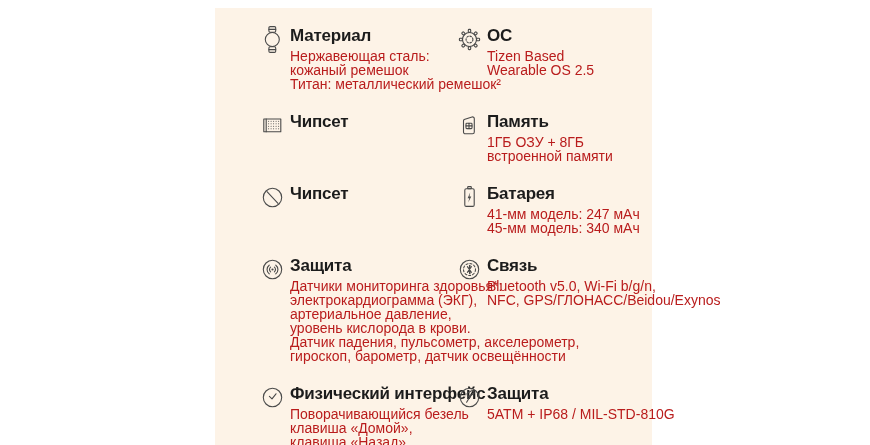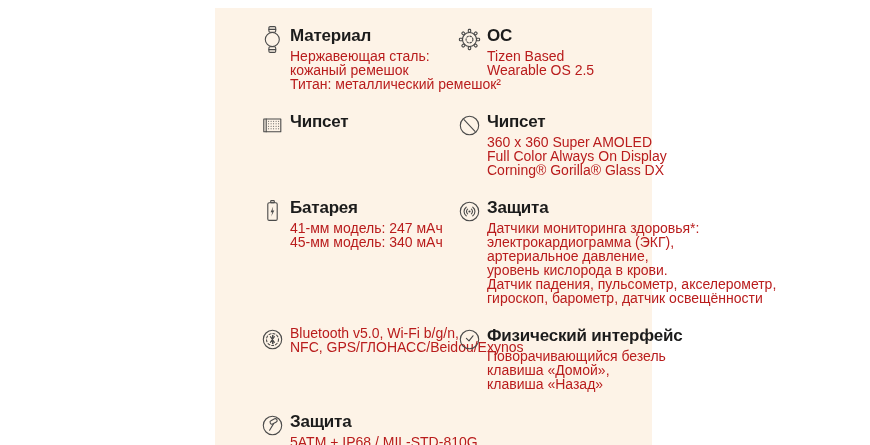--- a/index.html
+++ b/index.html
@@ -129,33 +129,45 @@
               <circle cx="18.1" cy="17.8" r="0.55"></circle>
               <circle cx="20.6" cy="17.8" r="0.55"></circle>
           </g>
         </svg>
       </div>
       <div class="content">
         <h3 class="title">Чипсет</h3>
       </div>
     </div>
 
+    <div class="section">
+      <div class="icon-box">
+        <svg width="29" height="29" viewBox="0 0 29 29">
+          <path class="ln" d="M9.2 8.5 L17 6 a1.8 1.8 0 0 1 2.3 1.7 V21 a1.8 1.8 0 0 1 -1.8 1.8 H10.3 a1.8 1.8 0 0 1 -1.8 -1.8 V10.2 a1.8 1.8 0 0 1 0.7 -1.7 Z"></path>
+          <rect class="ln" x="11" y="12.2" width="6" height="5.4" rx="0.8"></rect>
+          <line class="ln" x1="14" y1="12.2" x2="14" y2="17.6"></line>
+          <line class="ln" x1="11" y1="14.9" x2="17" y2="14.9"></line>
+        </svg>
+      </div>
+      <div class="content">
+        <h3 class="title">Память</h3>
+        <p class="body">1ГБ ОЗУ + 8ГБ
+встроенной памяти</p>
+      </div>
+    </div>
 
     <div class="section">
       <div class="icon-box">
         <svg width="29" height="29" viewBox="0 0 29 29">
           <circle class="ln" cx="14.5" cy="14.5" r="9.2"></circle>
           <line class="ln" x1="9" y1="8.6" x2="20" y2="20.4"></line>
         </svg>
       </div>
       <div class="content">
         <h3 class="title">Чипсет</h3>
-        <p class="body">360 x 360 Super AMOLED
-Full Color Always On Display
-Corning® Gorilla® Glass DX</p>
       </div>
     </div>
 
     <div class="section">
       <div class="icon-box">
         <svg width="29" height="29" viewBox="0 0 29 29">
           <rect class="ln" x="12.7" y="3.6" width="3.6" height="2.2" rx="0.6"></rect>
           <rect class="ln" x="9.8" y="5.8" width="9.4" height="17.6" rx="1.4"></rect>
           <path class="fl" d="M15.2 9.6 L12.6 15.2 L14.3 15.2 L13.2 19.4 L16.3 13.6 L14.5 13.6 Z"></path>
         </svg>
@@ -191,20 +203,21 @@
 
     <div class="section">
       <div class="icon-box">
         <svg width="29" height="29" viewBox="0 0 29 29">
           <circle class="ln" cx="14.5" cy="14.5" r="9.2"></circle>
           <circle class="ln" cx="14.5" cy="14.5" r="6" stroke-dasharray="2 2"></circle>
           <path class="ln" stroke-width="0.9" d="M12.4 11.6 L16.4 17.4 L14.5 18.6 L14.5 10.4 L16.4 11.6 L12.4 17.4"></path>
         </svg>
       </div>
       <div class="content">
+        <h3 class="title">Связь</h3>
         <p class="body">Bluetooth v5.0, Wi-Fi b/g/n,
 NFC, GPS/ГЛОНАСС/Beidou/Exynos</p>
       </div>
     </div>
 
     <div class="section">
       <div class="icon-box">
         <svg width="29" height="29" viewBox="0 0 29 29">
           <circle class="ln" cx="14.5" cy="14.5" r="9.2"></circle>
           <path class="ln" d="M11.4 13.4 L14 15.8 L18 10.8"></path>

